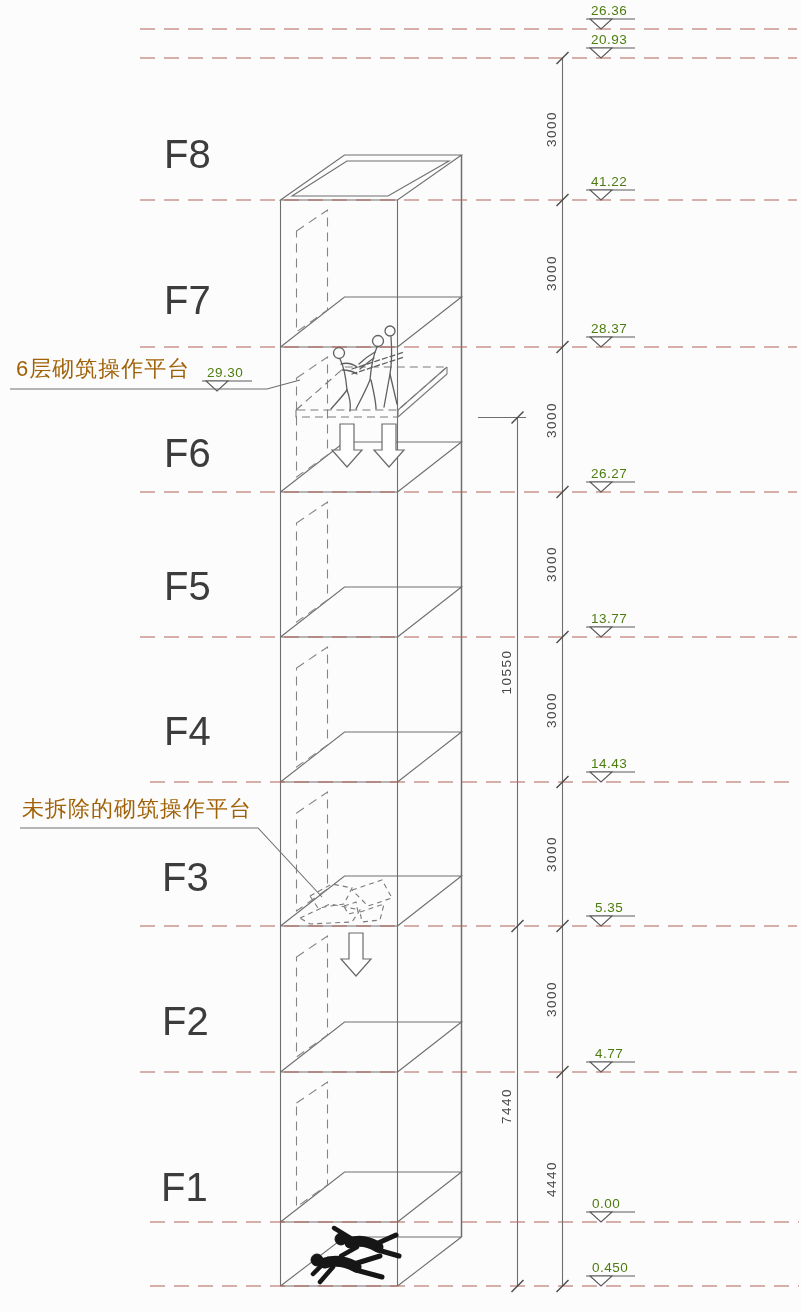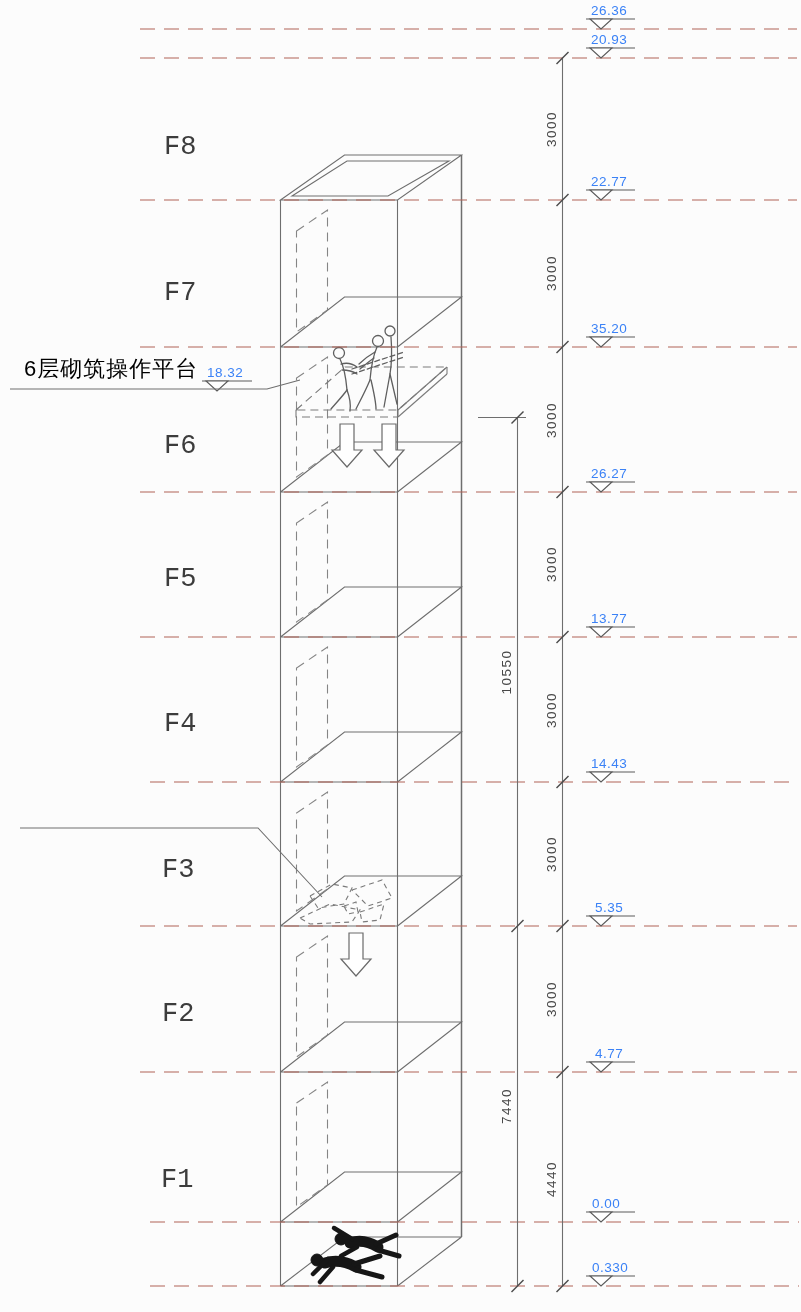--- a/index.html
+++ b/index.html
@@ -2,34 +2,34 @@
 <html><head>
 <meta charset="utf-8">
 <style>
   html,body{margin:0;padding:0;background:#ffffff;}
   .canvas{
     position:relative;width:801px;height:1312px;background:#fcfcfc;overflow:hidden;
     font-family:"Liberation Sans","DejaVu Sans",sans-serif;
   }
   .canvas svg.drawing{position:absolute;left:0;top:0;}
   .floor-label{
-    position:absolute;line-height:1;font-size:27px;color:#3c3c3c;
-    font-family:Liberation Mono, monospace;white-space:nowrap;
+    position:absolute;line-height:1;font-size:40px;color:#3c3c3c;
+    font-family:Liberation Sans, sans-serif;white-space:nowrap;
   }
   .elev-text{
-    position:absolute;line-height:15px;font-size:13.5px;color:#3b82f6;
+    position:absolute;line-height:15px;font-size:13.5px;color:#4d7c0f;
     letter-spacing:.5px;white-space:nowrap;
   }
   .dim-label{
     position:absolute;font-size:13.5px;color:#474747;letter-spacing:1.5px;
     transform:translate(-50%,-50%) rotate(-90deg);white-space:nowrap;line-height:1;
   }
   .anno{
-    position:absolute;font-size:22px;color:#000000;white-space:nowrap;
-    letter-spacing:1px;line-height:1.2;margin-left:8px;
+    position:absolute;font-size:22px;color:#a16207;white-space:nowrap;
+    letter-spacing:1px;line-height:1.2;
   }
 </style>
 </head>
 <body>
 
 <div class="canvas">
 
   <svg class="drawing" width="801" height="1312" viewBox="0 0 801 1312">
 
     <g stroke="#6e6e6e" stroke-width="1.1" fill="none">
@@ -190,37 +190,38 @@
   <div class="floor-label" style="left:164px;top:280px">F7</div>
   <div class="floor-label" style="left:164px;top:433px">F6</div>
   <div class="floor-label" style="left:164px;top:566px">F5</div>
   <div class="floor-label" style="left:164px;top:711px">F4</div>
   <div class="floor-label" style="left:162px;top:857px">F3</div>
   <div class="floor-label" style="left:162px;top:1001px">F2</div>
   <div class="floor-label" style="left:161px;top:1167px">F1</div>
 
   <div class="elev-text" style="left:591px;top:3px">26.36</div>
   <div class="elev-text" style="left:591px;top:32px">20.93</div>
-  <div class="elev-text" style="left:591px;top:174px">22.77</div>
-  <div class="elev-text" style="left:591px;top:321px">35.20</div>
-  <div class="elev-text" style="left:207px;top:365px">18.32</div>
+  <div class="elev-text" style="left:591px;top:174px">41.22</div>
+  <div class="elev-text" style="left:591px;top:321px">28.37</div>
+  <div class="elev-text" style="left:207px;top:365px">29.30</div>
   <div class="elev-text" style="left:591px;top:466px">26.27</div>
   <div class="elev-text" style="left:591px;top:611px">13.77</div>
   <div class="elev-text" style="left:591px;top:756px">14.43</div>
   <div class="elev-text" style="left:595px;top:900px">5.35</div>
   <div class="elev-text" style="left:595px;top:1046px">4.77</div>
   <div class="elev-text" style="left:592px;top:1196px">0.00</div>
-  <div class="elev-text" style="left:592px;top:1260px">0.330</div>
+  <div class="elev-text" style="left:592px;top:1260px">0.450</div>
 
   <div class="dim-label" style="left:552px;top:129px">3000</div>
   <div class="dim-label" style="left:552px;top:273px">3000</div>
   <div class="dim-label" style="left:552px;top:420px">3000</div>
   <div class="dim-label" style="left:552px;top:564px">3000</div>
   <div class="dim-label" style="left:552px;top:710px">3000</div>
   <div class="dim-label" style="left:552px;top:854px">3000</div>
   <div class="dim-label" style="left:552px;top:999px">3000</div>
   <div class="dim-label" style="left:552px;top:1179px">4440</div>
   <div class="dim-label" style="left:507px;top:672px">10550</div>
   <div class="dim-label" style="left:507px;top:1106px">7440</div>
 
   <div class="anno" style="left:16px;top:356px">6层砌筑操作平台</div>
+  <div class="anno" style="left:22px;top:796px">未拆除的砌筑操作平台</div>
 
 </div>
 
 </body></html>

